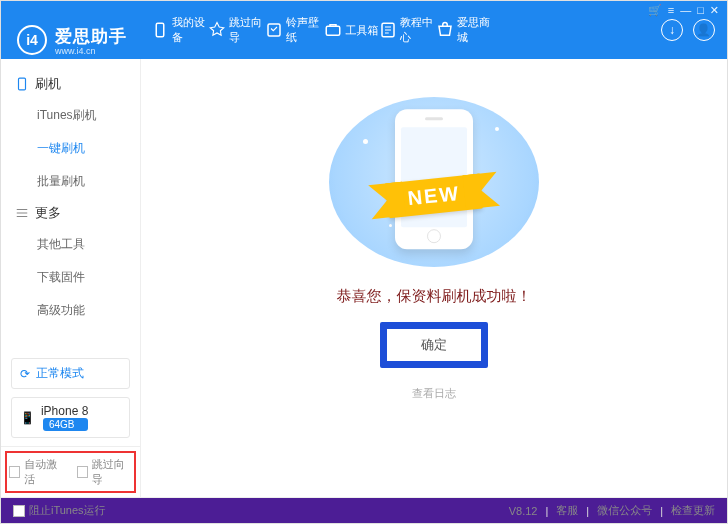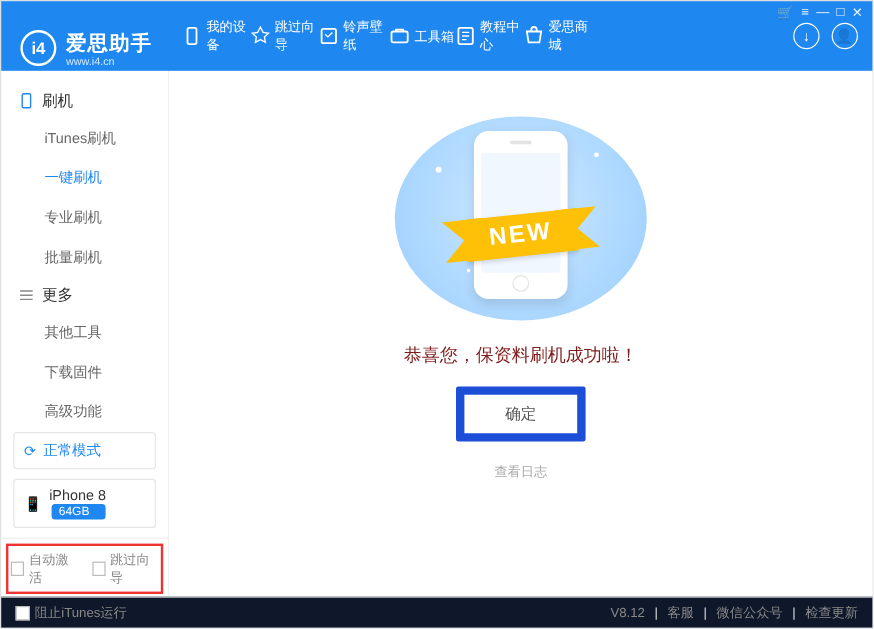--- a/index.html
+++ b/index.html
@@ -47,21 +47,21 @@
   .phone::after{content:"";position:absolute;bottom:6px;left:50%;transform:translateX(-50%);width:12px;height:12px;border-radius:50%;border:1px solid #e3e3e3;}
   .phone-screen{position:absolute;left:6px;right:6px;top:18px;bottom:22px;background:#f0f7ff;border-radius:2px;}
   .ribbon { position:absolute; left:50%; top:58%; transform:translate(-50%,-50%) rotate(-6deg); background:#ffc107; color:#fff; font-weight:bold; font-size:20px; padding:6px 20px; letter-spacing:2px; box-shadow:0 2px 4px rgba(0,0,0,.15);}
   .ribbon::before,.ribbon::after{content:"";position:absolute;top:0;width:0;height:0;border:17px solid #ffc107;}
   .ribbon::before{left:-18px;border-left-color:transparent;}
   .ribbon::after{right:-18px;border-right-color:transparent;}
   .msg { font-size:15px; color:#7f1d1d; margin-bottom:16px;}
   .ok-btn { border:7px solid #1d4ed8; background:#fff; padding:7px 34px; font-size:13px; color:#555; cursor:pointer; border-radius:2px;}
   .view-log { margin-top:18px; font-size:11px; color:#aaa; cursor:pointer;}
   
-  .footer { height:26px; background:#0f172a; border-top:1px solid #eee; display:flex; align-items:center; padding:0 12px; font-size:11px; color:#888;}
+  .footer { height:26px; background:#4c1d95; border-top:1px solid #eee; display:flex; align-items:center; padding:0 12px; font-size:11px; color:#888;}
   .footer .chk{color:#888;}
   .footer-right{margin-left:auto; display:flex; gap:8px; align-items:center;}
   .footer-right .sep{color:#ddd;}
 </style>
 </head>
 <body>
 
 <div class="app">
 
   <div class="header">
@@ -145,21 +145,20 @@
         <span class="sicon">
             <svg viewBox="0 0 24 24">
               <rect x="6" y="2" width="12" height="20" rx="2" fill="none" stroke="#1e87f0" stroke-width="2"></rect>
             </svg>
           </span>
         <span>刷机</span>
       </div>
       <div id="sec1">
           <div class="sbar-item">iTunes刷机</div>
           <div class="sbar-item active">一键刷机</div>
-          <div class="sbar-item">专业刷机</div>
           <div class="sbar-item">批量刷机</div>
         </div>
       <div class="sec-head">
         <span class="sicon">
             <svg viewBox="0 0 24 24">
               <path d="M3 6h18M3 12h18M3 18h18" stroke="#888" stroke-width="2"></path>
             </svg>
           </span>
         <span>更多</span>
       </div>

